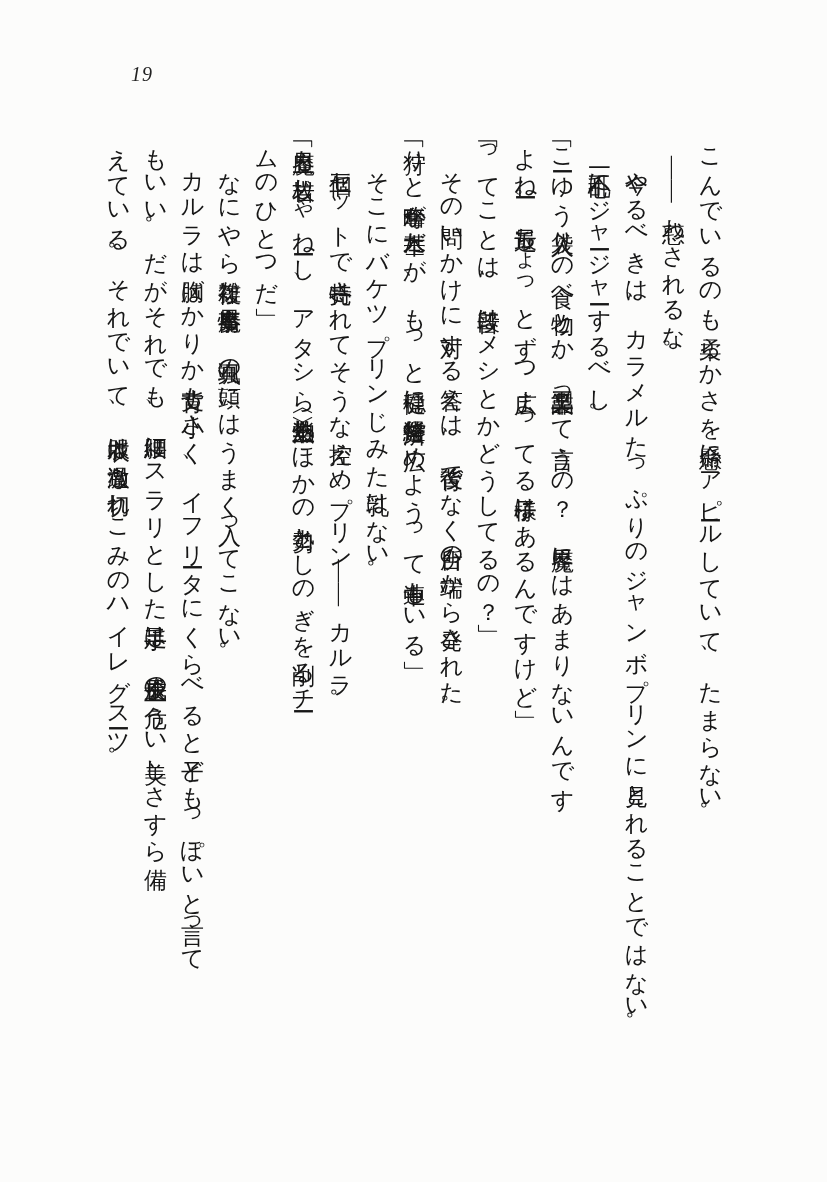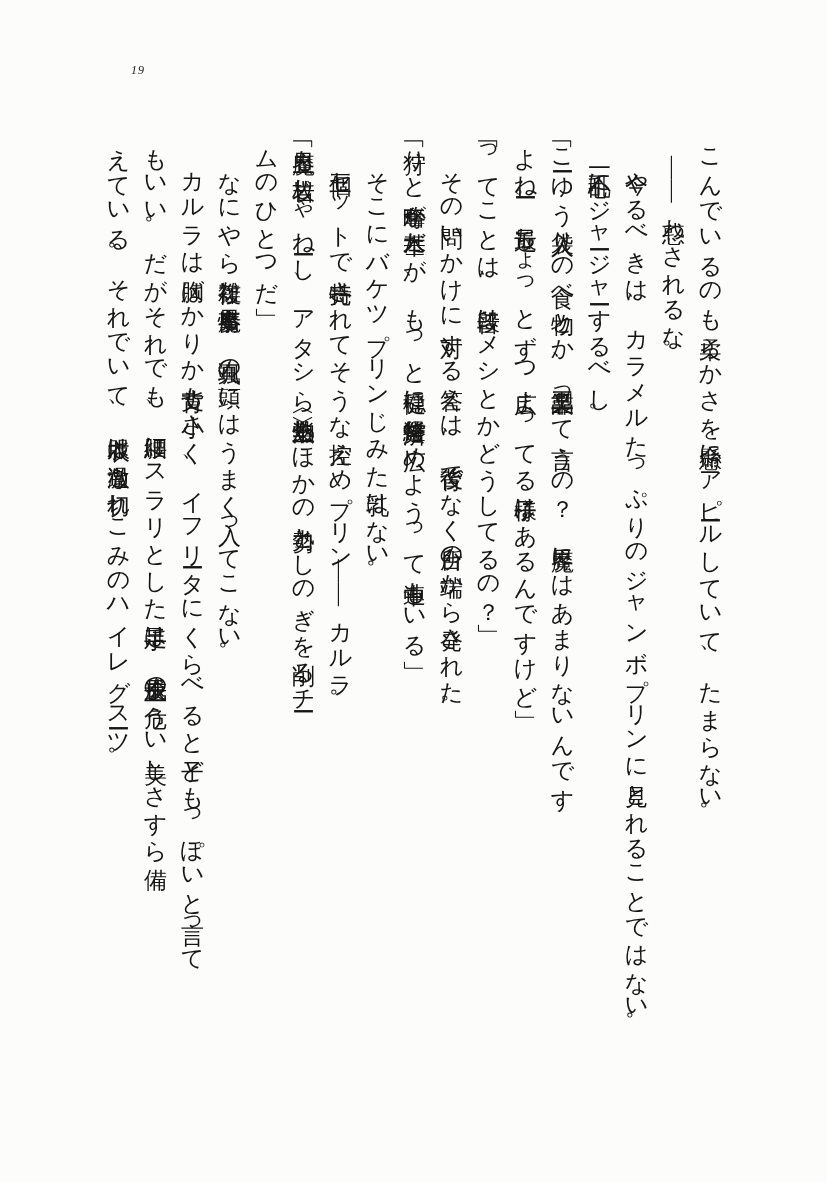--- a/index.html
+++ b/index.html
@@ -16,21 +16,21 @@
   .novel-page {
     position: relative;
     width: 827px;
     height: 1182px;
     background: #fcfcfb;
   }
   .page-number {
     position: absolute;
     left: 131px;
     top: 63px;
-    font-size: 12px;
+    font-size: 20px;
     font-style: italic;
     color: #222222;
     letter-spacing: 1px;
     font-family: "Liberation Serif", "DejaVu Serif", serif;
   }
   .text-area {
     position: absolute;
     top: 133px;
     right: 98px;
     height: 880px;

